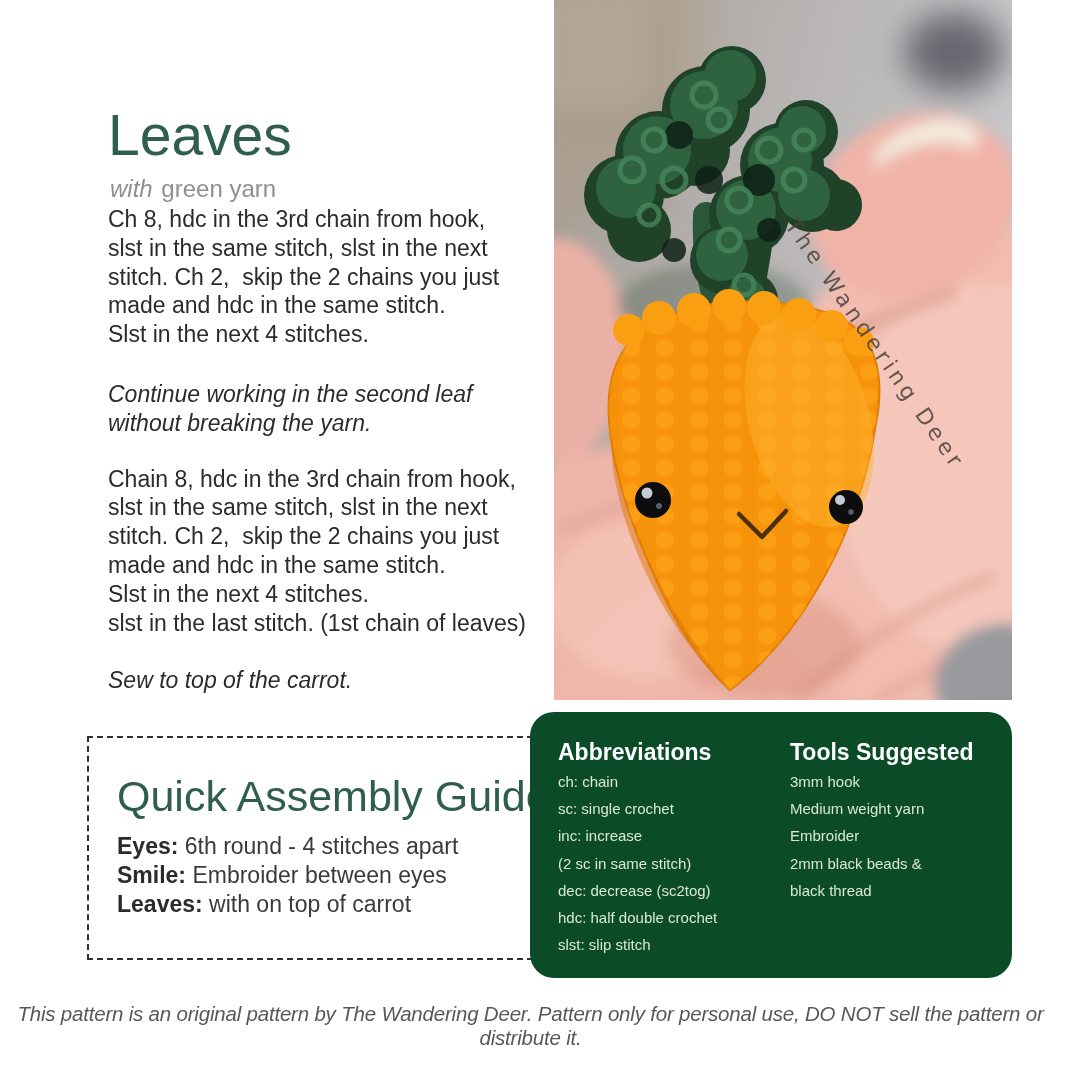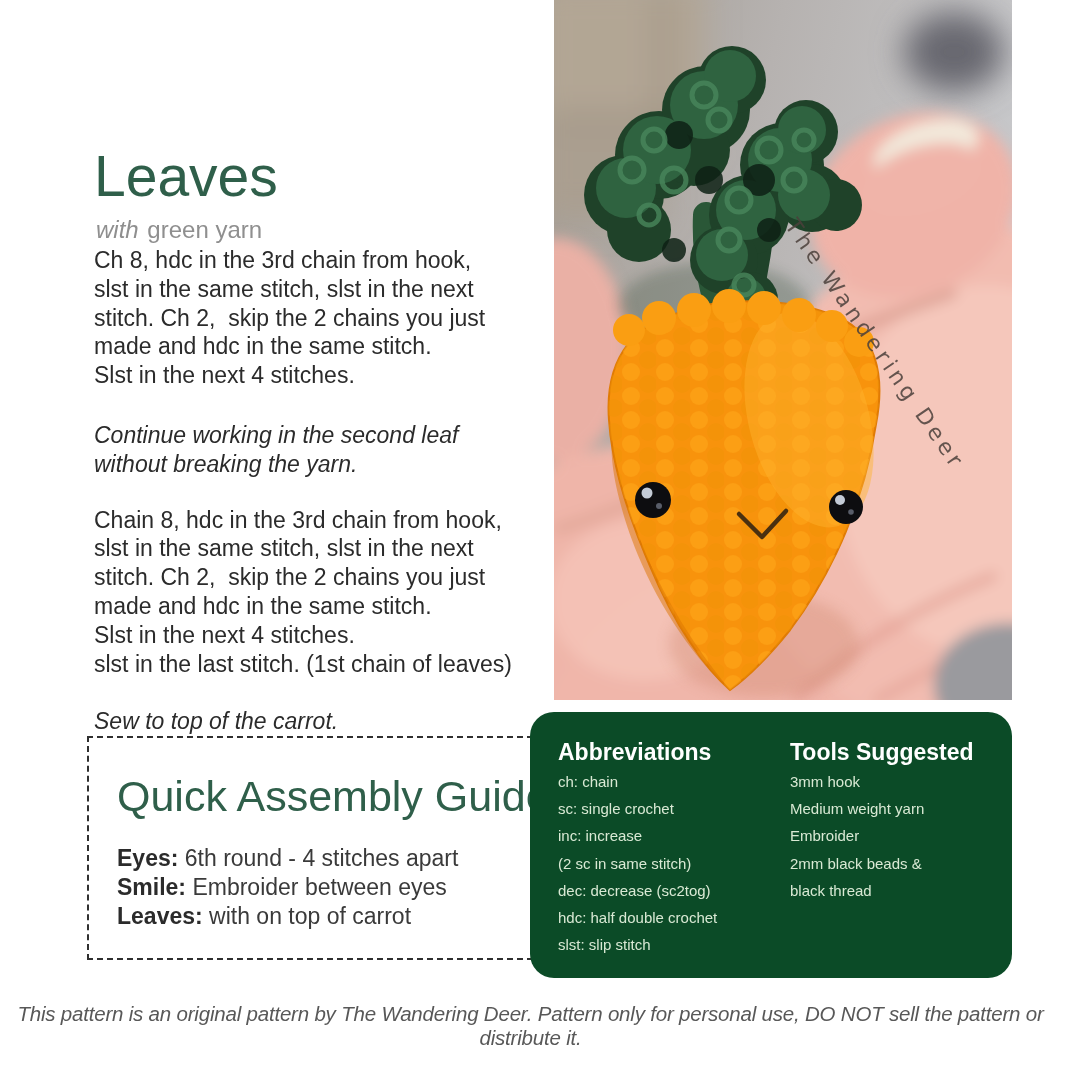--- a/index.html
+++ b/index.html
@@ -1,21 +1,21 @@
 <!DOCTYPE html>
 <html style="--heading-green: #2f5f4a; --box-green: #0b4b27; --box-text: #d9e9d4; --body-text: #2b2b2b; --subtitle-gray: #8f8f8f; --footer-gray: #585858; --carrot-orange: #f8930c; --leaf-green: #2b5a39;"><head>
 <meta charset="utf-8">
 <style>
   html,body{margin:0;padding:0;background:#fff;}
   .canvas{
     position:relative;width:1080px;height:1080px;background:#fff;overflow:hidden;
     font-family:"Liberation Sans","DejaVu Sans",sans-serif;color:var(--body-text,#2b2b2b);
   }
   
-  .leaves{position:absolute;left:94px;top:104px;width:470px;margin-top:41px;}
+  .leaves{position:absolute;left:108px;top:104px;width:470px;}
   .h-green{color:var(--heading-green,#2f5f4a);font-weight:300;margin:0;}
   h1.h-green{font-size:57px;line-height:62px;letter-spacing:0px;}
   .subtitle{margin:10px 0 0 2px;font-size:24px;line-height:26px;color:var(--subtitle-gray,#8f8f8f);}
   .subtitle em{font-style:italic;margin-right:2px;}
   .body{font-size:23px;line-height:28.8px;margin:0;color:var(--body-text,#2b2b2b);}
   .pre{white-space:pre;}
   .italic{font-style:italic;}
   .mt1{margin-top:3px;}
   .mt2{margin-top:31px;}
   .mt3{margin-top:27px;}
@@ -27,21 +27,21 @@
     position:absolute;left:321px;top:344px;transform:translate(-50%,-50%) rotate(55.5deg);
     white-space:nowrap;font-size:22px;letter-spacing:4px;color:#4b403b;opacity:.85;
     font-family:"DejaVu Sans",sans-serif;font-weight:400;
   }
   
   .assembly{
     position:absolute;left:87px;top:736px;width:456px;height:224px;box-sizing:border-box;
     border:2px dashed #2f2f2f;background:#fff;padding:0 0 0 28px;z-index:1;
   }
   h2.h-green{font-size:43px;line-height:48px;margin:34px 0 0 0;white-space:nowrap;}
-  .assembly-items{margin-top:24px;}
+  .assembly-items{margin-top:12px;}
   .assembly-items p{margin:0;font-size:23px;line-height:29px;white-space:nowrap;}
   .assembly-items strong{font-weight:bold;color:#2b2b2b;}
   .assembly-items span{color:#3a3a3a;}
   
   .refbox{
     position:absolute;left:530px;top:712px;width:482px;height:266px;box-sizing:border-box;
     background:var(--box-green,#0b4b27);border-radius:24px;z-index:2;
     display:flex;padding:27px 0 0 28px;
   }
   .refcol h3{margin:0 0 2px 0;font-size:23px;line-height:27px;color:#ffffff;font-weight:bold;white-space:nowrap;}

